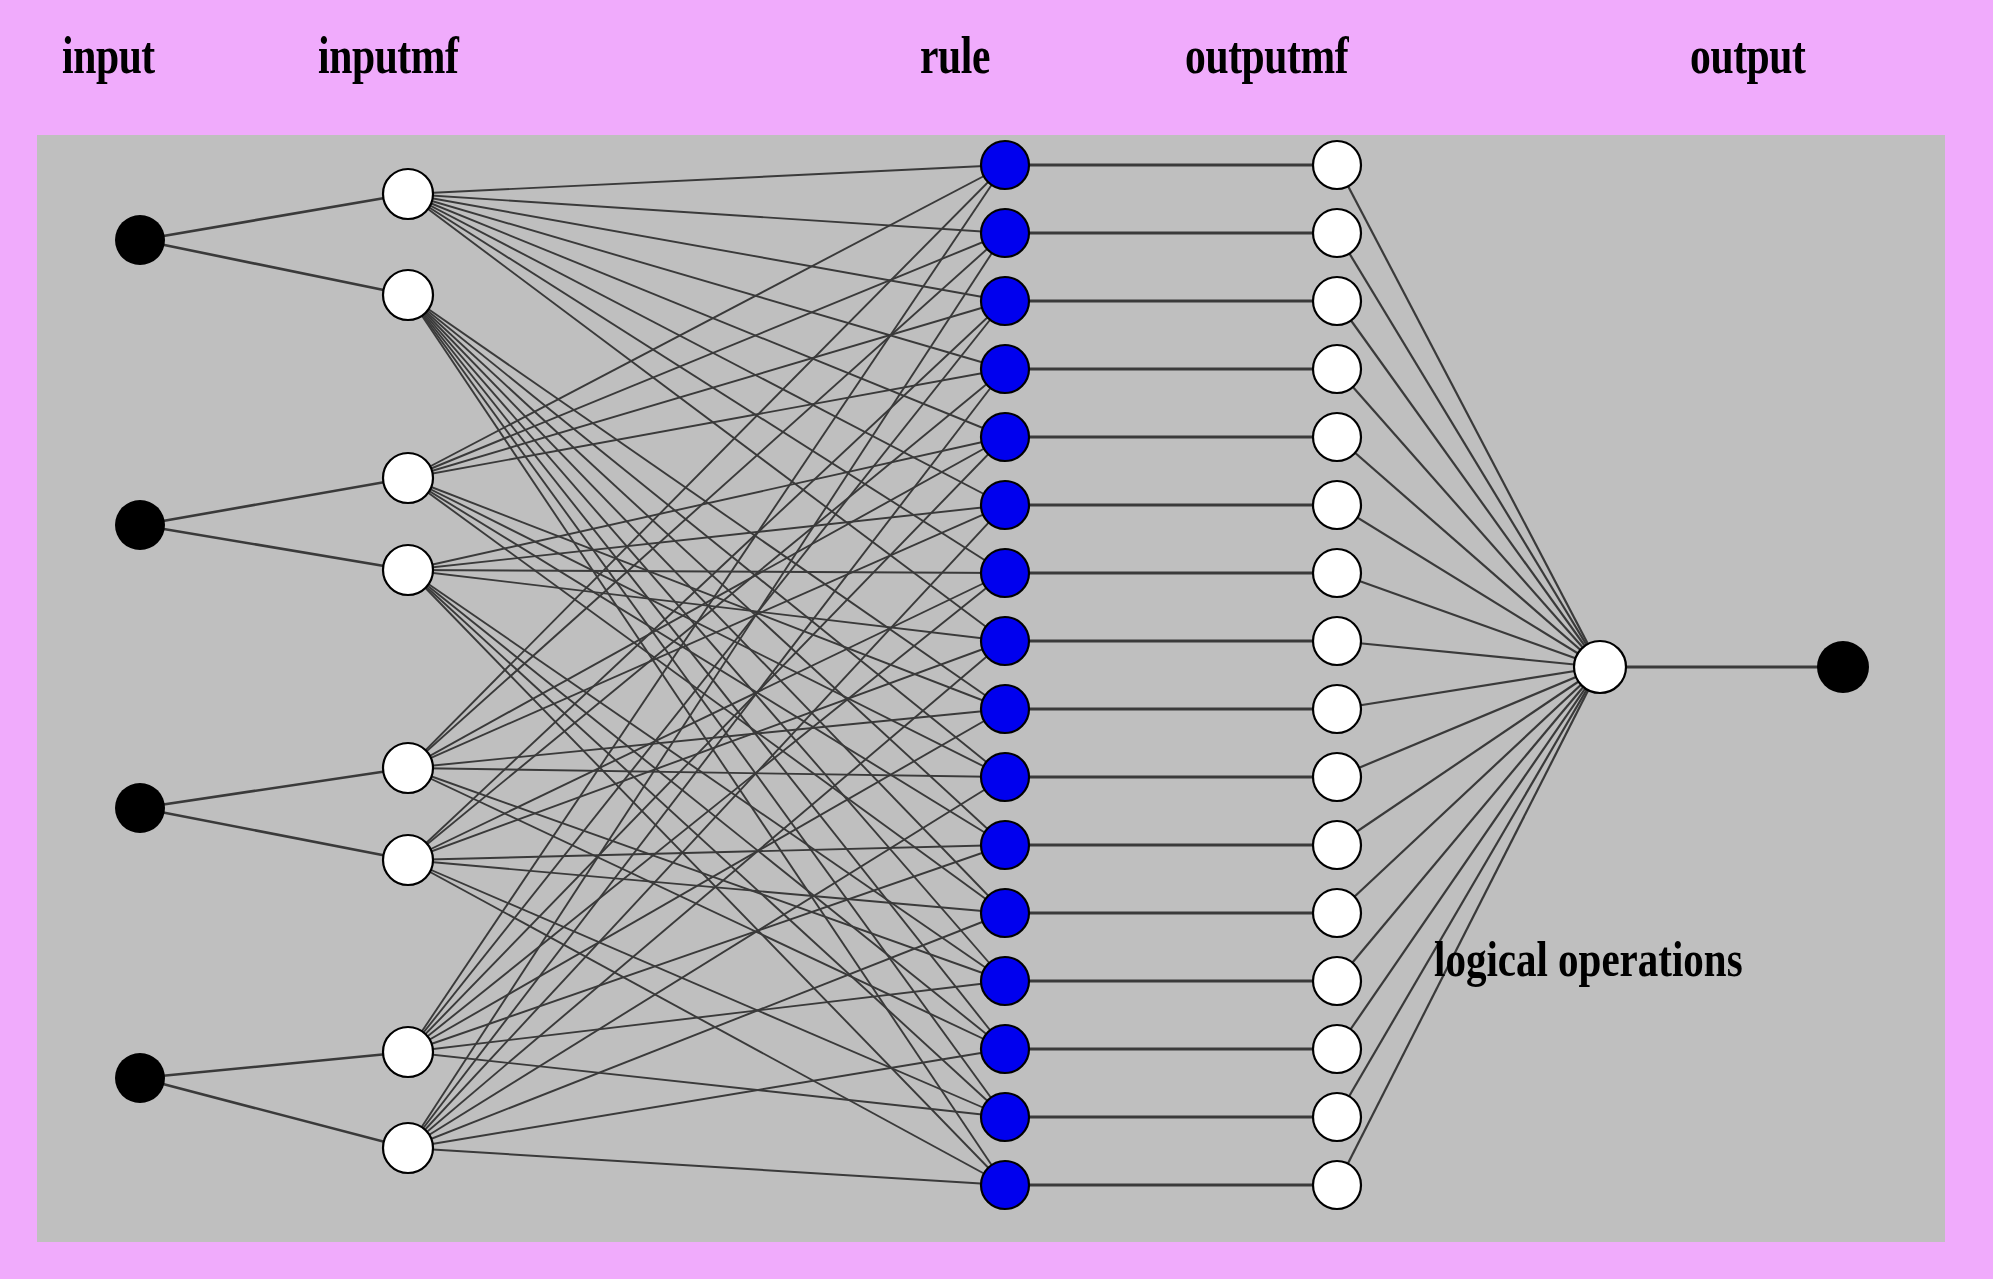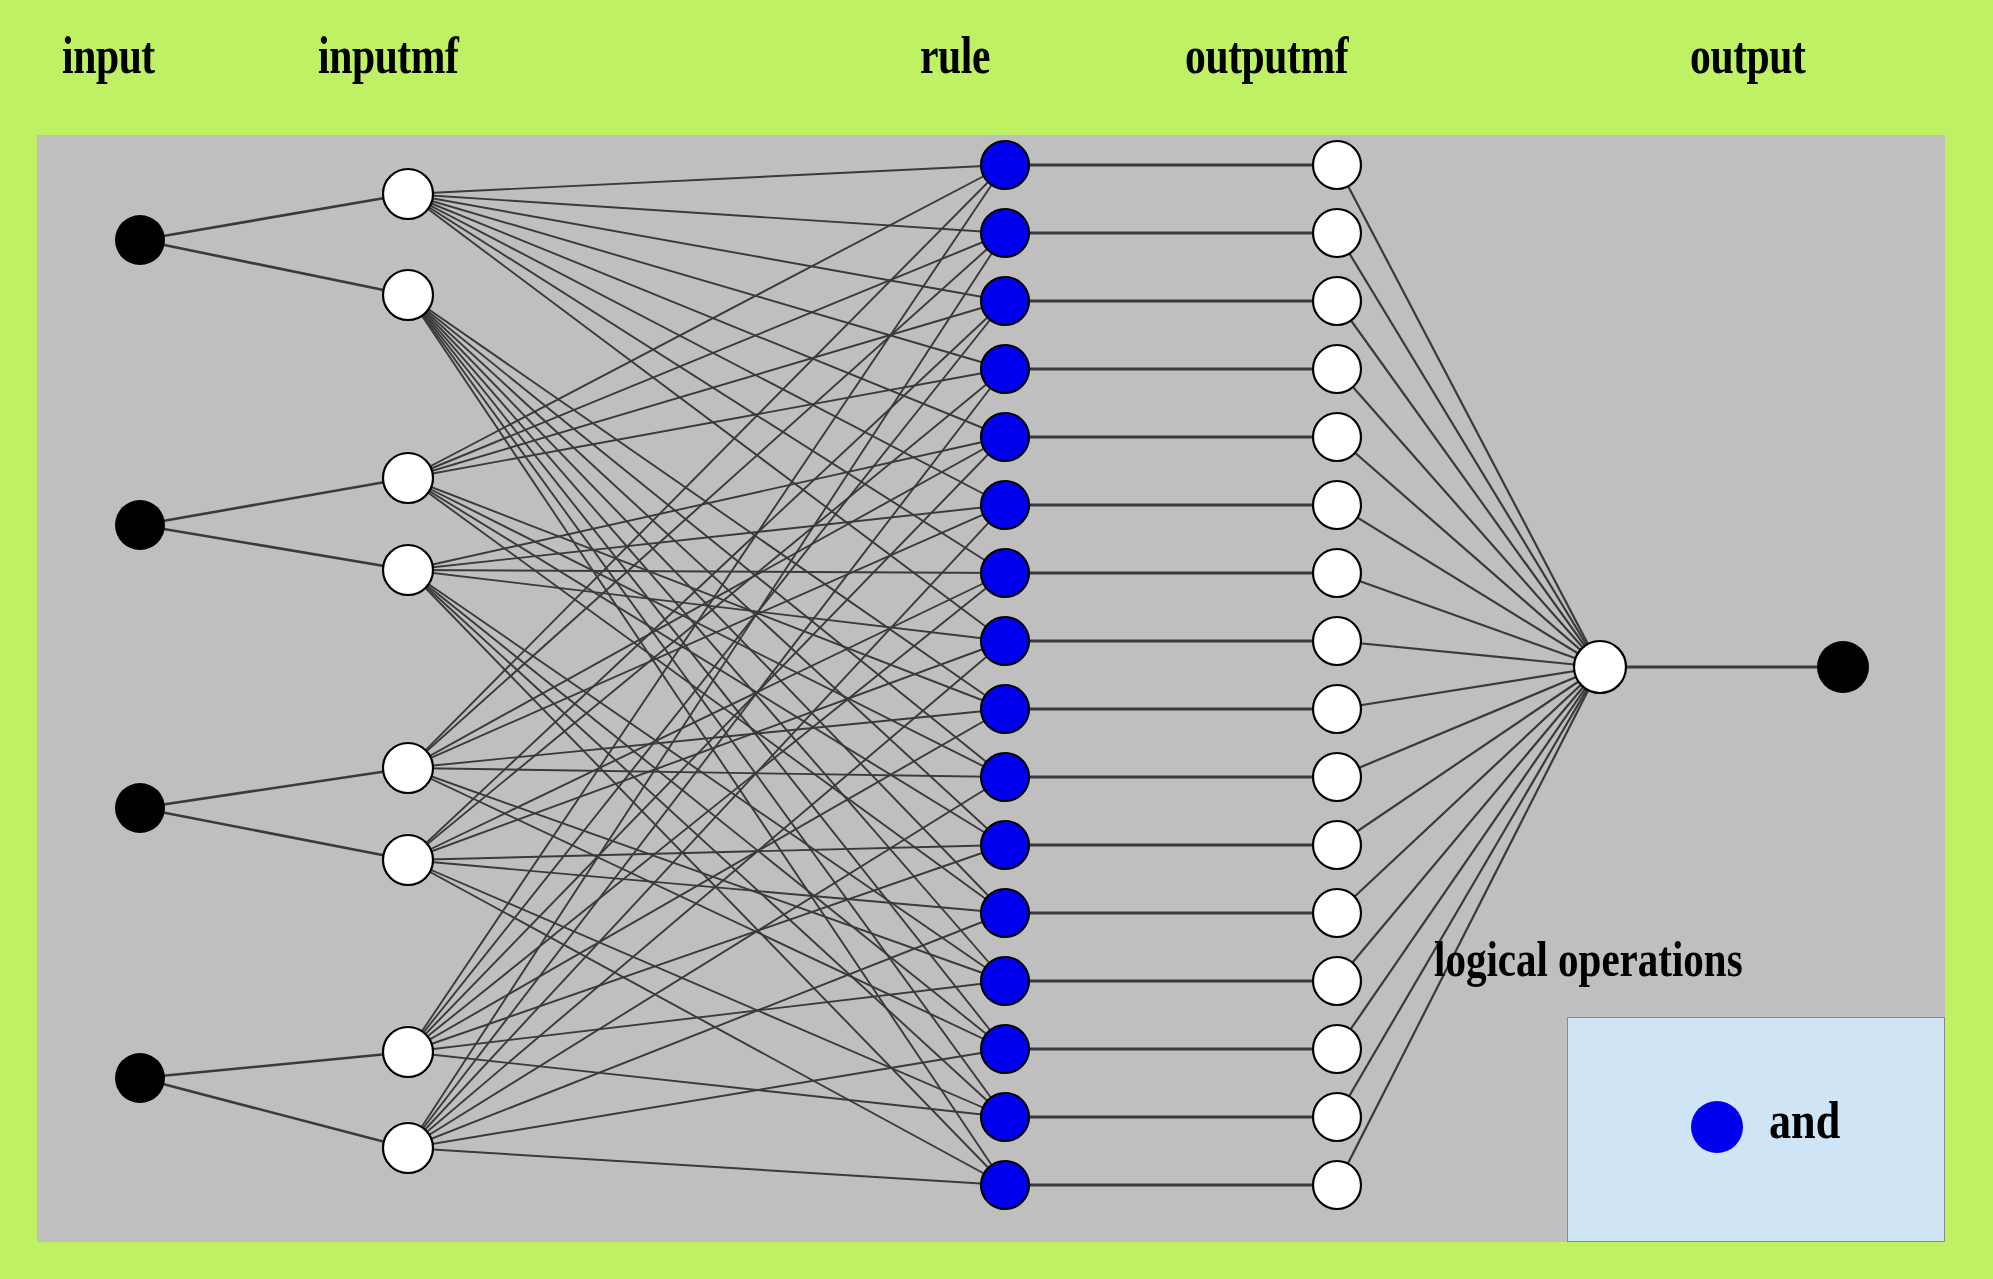--- a/index.html
+++ b/index.html
@@ -1,19 +1,19 @@
 <!DOCTYPE html>
 <html><head>
 <meta charset="utf-8">
 <title>ANFIS Structure</title>
 <style>
   html,body{margin:0;padding:0;background:#ffffff;}
   body{width:1993px;height:1279px;position:relative;overflow:hidden;
        font-family:"Liberation Serif","DejaVu Serif",serif;}
-  #stage{position:absolute;left:0;top:0;width:1993px;height:1279px;background:#bef264;}
+  #stage{position:absolute;left:0;top:0;width:1993px;height:1279px;background:#f0abfc;}
   #panel{position:absolute;left:37px;top:135px;width:1908px;height:1107px;background:#bfbfbf;}
   svg.net{position:absolute;left:0;top:0;width:1993px;height:1279px;overflow:visible;}
   .hdr{position:absolute;font-weight:bold;color:#000;white-space:nowrap;
        font-size:52px;letter-spacing:-0.5px;transform:scaleX(0.80);transform-origin:left top;}
   .legend-title{position:absolute;font-weight:bold;color:#000;white-space:nowrap;
        font-size:50px;transform:scaleX(0.82);transform-origin:left top;}
   #legend-box{position:absolute;left:1567px;top:1017px;width:378px;height:225px;
        background:#cfe5f5;border:1px solid #8a8a8a;box-sizing:border-box;}
   #legend-dot{position:absolute;left:1690px;top:1100px;width:52px;height:52px;border-radius:50%;
        background:#0000ee;}
@@ -185,18 +185,14 @@
         <circle cx="1337" cy="981" r="24" fill="#ffffff" stroke="#000000" stroke-width="2.2"></circle>
         <circle cx="1337" cy="1049" r="24" fill="#ffffff" stroke="#000000" stroke-width="2.2"></circle>
         <circle cx="1337" cy="1117" r="24" fill="#ffffff" stroke="#000000" stroke-width="2.2"></circle>
         <circle cx="1337" cy="1185" r="24" fill="#ffffff" stroke="#000000" stroke-width="2.2"></circle>
         <circle cx="1600" cy="667" r="26" fill="#ffffff" stroke="#000000" stroke-width="2.2"></circle>
         <circle cx="1843" cy="667" r="26" fill="#000000" stroke="#000000" stroke-width="0"></circle>
       </g>
   </svg>
 
   <div class="legend-title" style="left:1434px;top:930px;">logical operations</div>
-  <div id="legend-box">
-    <div id="legend-dot" style="left:123px;top:83px;"></div>
-    <div id="legend-label" style="left:201px;top:73px;">and</div>
-  </div>
 
 </div>
 
 </body></html>

